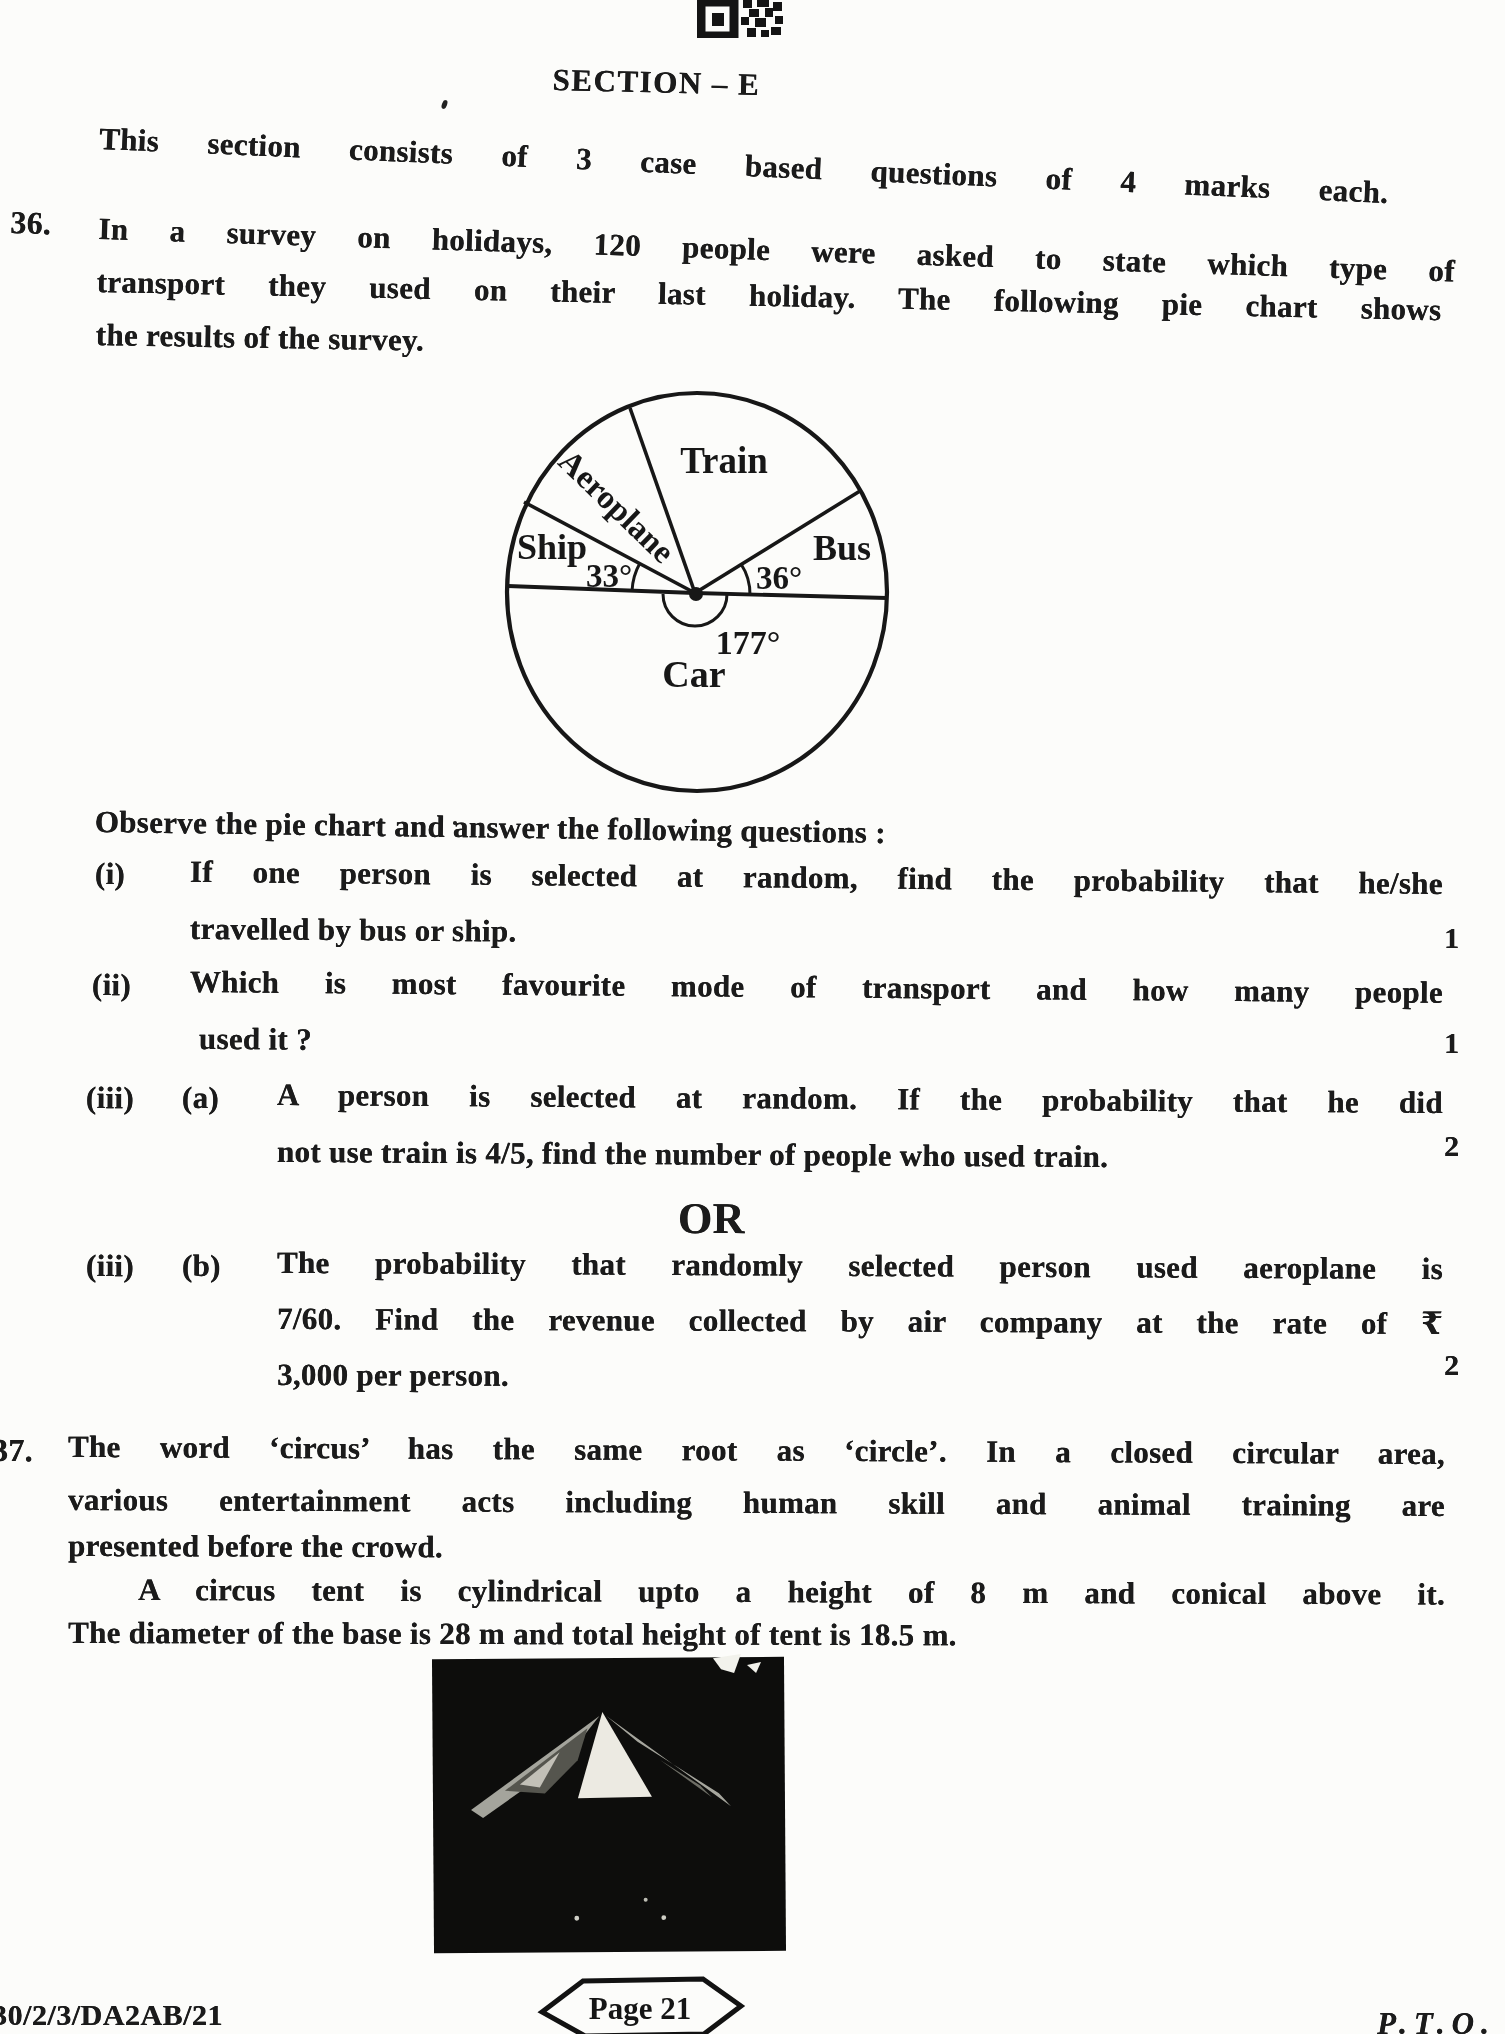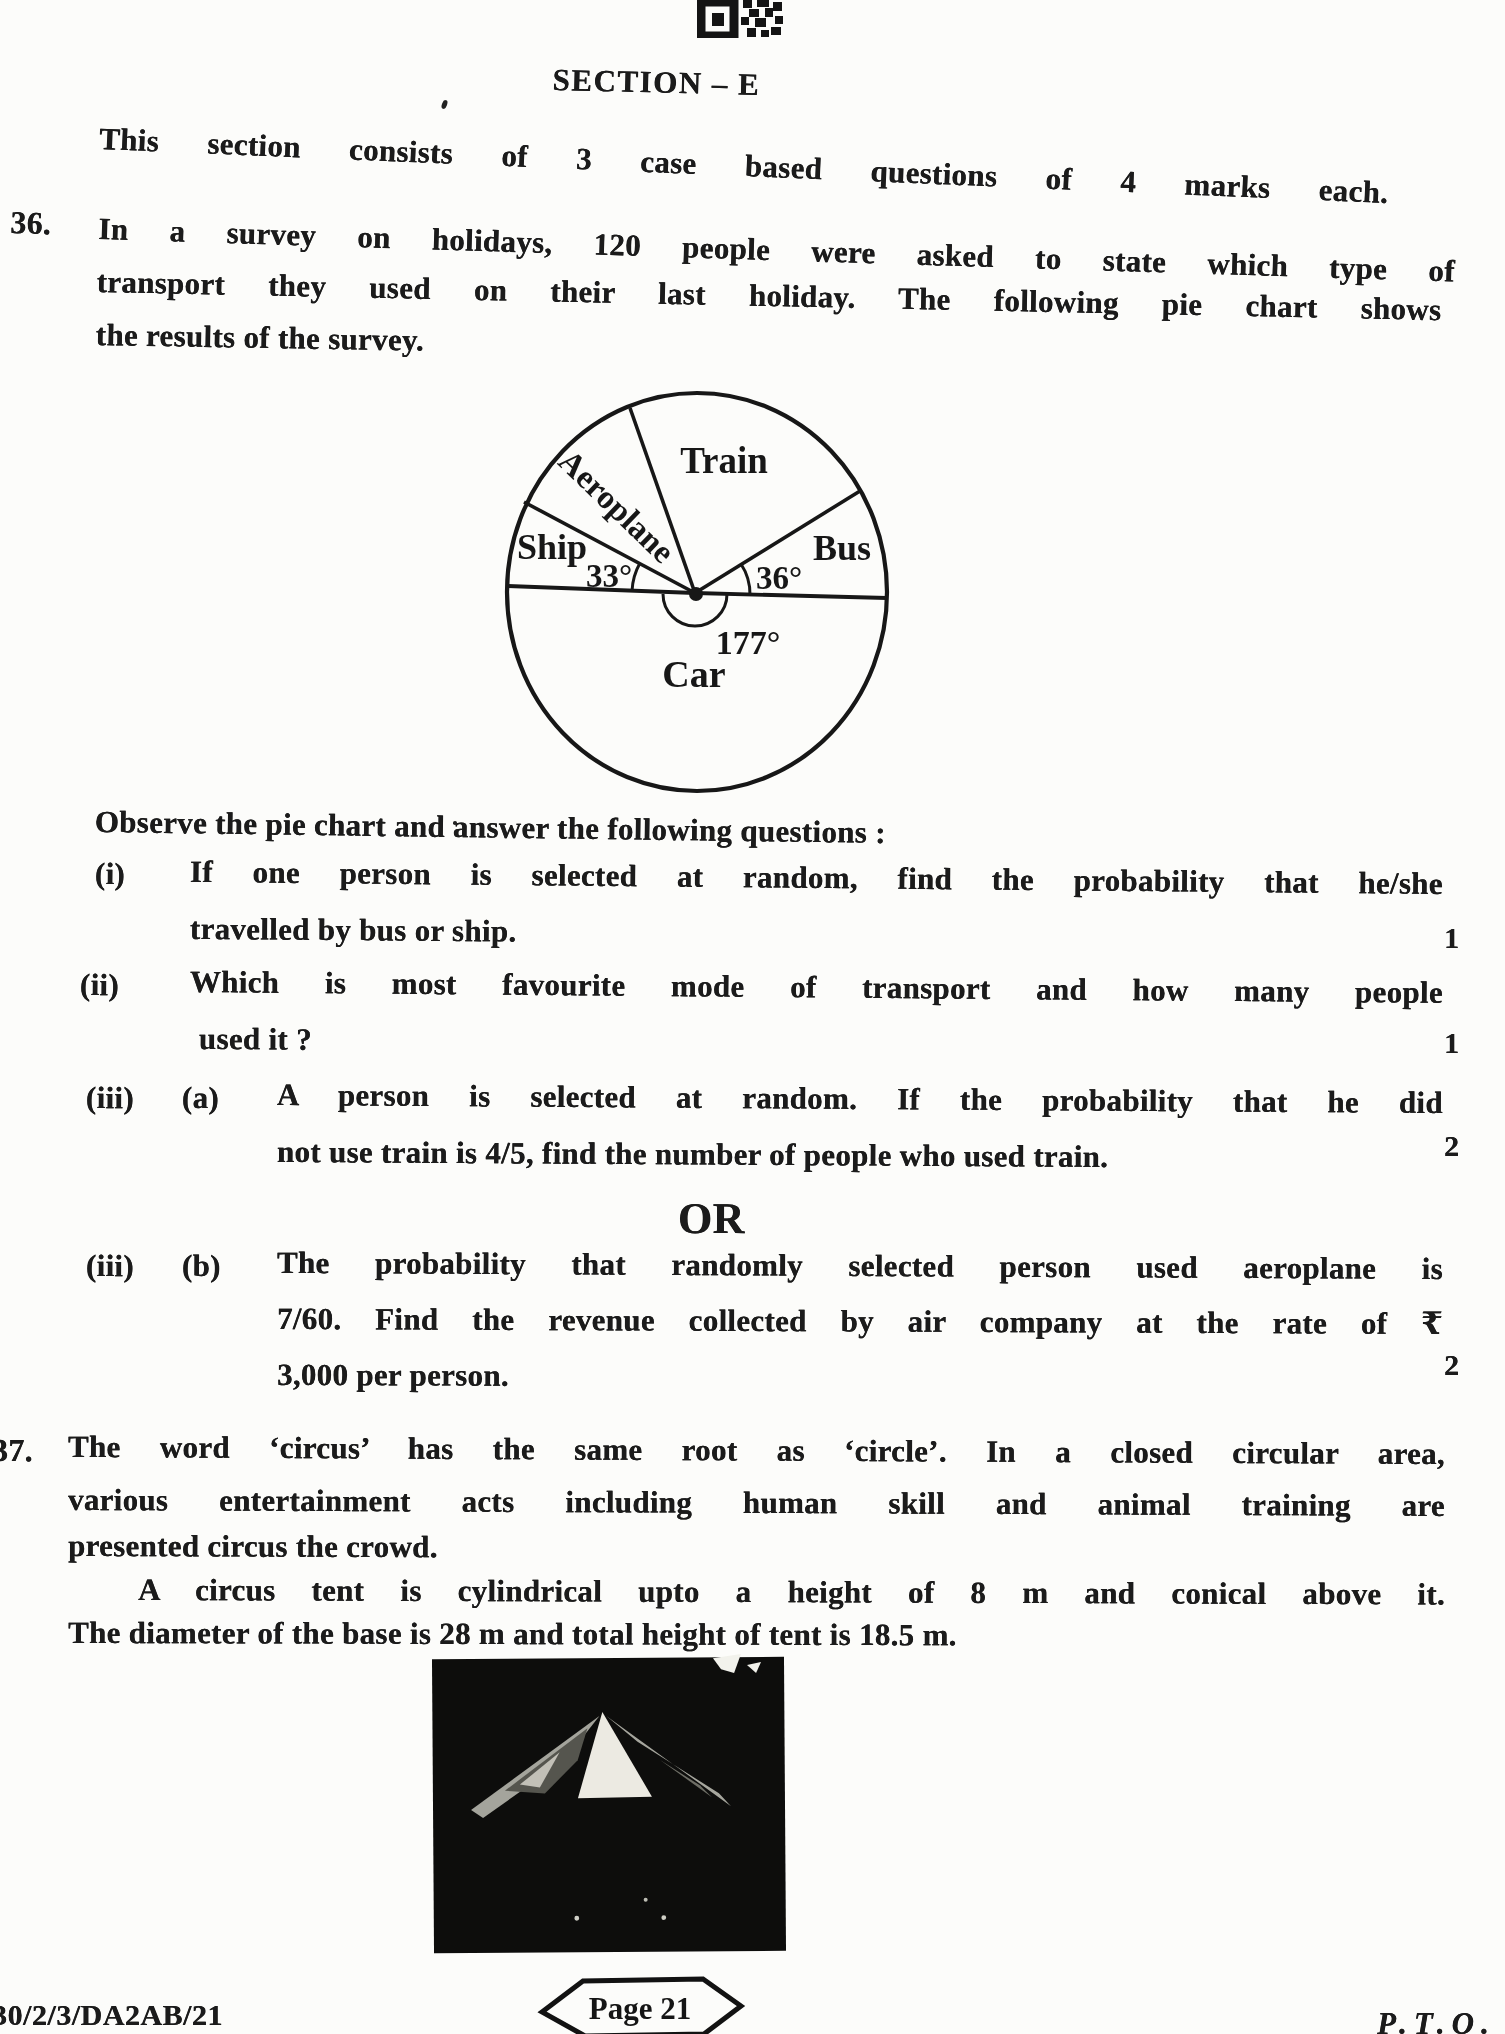--- a/index.html
+++ b/index.html
@@ -83,21 +83,21 @@
   </svg>
 
   <div class="ln" style="left:95px;top:804px;transform:rotate(0.8deg)">Observe the pie chart and answer the following questions :</div>
   <div class="speck" style="left:453px;top:821px;width:4px;height:4px"></div>
 
   <div class="ln" style="left:95px;top:856px;transform:rotate(0.5deg)">(i)</div>
   <div class="ln just" style="left:190px;top:854px;width:1253px;transform:rotate(0.55deg)">If one person is selected at random, find the probability that he/she</div>
   <div class="ln" style="left:190px;top:911px;transform:rotate(0.45deg)">travelled by bus or ship.</div>
   <div class="mark" style="left:1444px;top:921px">1</div>
 
-  <div class="ln" style="left:80px;top:967px;transform:rotate(0.5deg)">(ii)</div>
+  <div class="ln" style="left:92px;top:967px;transform:rotate(0.5deg)">(ii)</div>
   <div class="ln just" style="left:190px;top:964px;width:1253px;transform:rotate(0.5deg)">Which is most favourite mode of transport and how many people</div>
   <div class="ln" style="left:199px;top:1021px;transform:rotate(0.4deg)">used it ?</div>
   <div class="mark" style="left:1444px;top:1026px">1</div>
 
   <div class="ln" style="left:86px;top:1080px;transform:rotate(0.4deg)">(iii)</div>
   <div class="ln" style="left:182px;top:1080px;transform:rotate(0.4deg)">(a)</div>
   <div class="ln just" style="left:277px;top:1077px;width:1166px;transform:rotate(0.4deg)">A person is selected at random. If the probability that he did</div>
   <div class="ln" style="left:277px;top:1134px;transform:rotate(0.35deg)">not use train is 4/5, find the number of people who used train.</div>
   <div class="mark" style="left:1444px;top:1129px">2</div>
 
@@ -106,21 +106,21 @@
   <div class="ln" style="left:86px;top:1248px;transform:rotate(0.3deg)">(iii)</div>
   <div class="ln" style="left:182px;top:1248px;transform:rotate(0.3deg)">(b)</div>
   <div class="ln just" style="left:277px;top:1245px;width:1166px;transform:rotate(0.3deg)">The probability that randomly selected person used aeroplane is</div>
   <div class="ln just" style="left:277px;top:1301px;width:1166px;transform:rotate(0.25deg)">7/60. Find the revenue collected by air company at the rate of ₹</div>
   <div class="ln" style="left:277px;top:1357px;transform:rotate(0.2deg)">3,000 per person.</div>
   <div class="mark" style="left:1444px;top:1348px">2</div>
 
   <div class="ln" style="left:-8px;top:1432px;font-size:32px;transform:rotate(0.3deg)">37.</div>
   <div class="ln just" style="left:68px;top:1429px;width:1377px;transform:rotate(0.3deg)">The word ‘circus’ has the same root as ‘circle’. In a closed circular area,</div>
   <div class="ln just" style="left:68px;top:1482px;width:1377px;transform:rotate(0.25deg)">various entertainment acts including human skill and animal training are</div>
-  <div class="ln" style="left:68px;top:1528px;transform:rotate(0.2deg)">presented circus the crowd.</div>
+  <div class="ln" style="left:68px;top:1528px;transform:rotate(0.2deg)">presented before the crowd.</div>
   <div class="ln just" style="left:138px;top:1572px;width:1307px;transform:rotate(0.2deg)">A circus tent is cylindrical upto a height of 8 m and conical above it.</div>
   <div class="ln" style="left:68px;top:1615px;transform:rotate(0.15deg)">The diameter of the base is 28 m and total height of tent is 18.5 m.</div>
 
   <svg style="position:absolute;left:420px;top:1648px;width:380px;height:312px" viewBox="420 1648 380 312">
     <g transform="rotate(-0.4 609 1805)">
       <rect x="433" y="1658" width="352" height="294" fill="#0d0d0c"></rect>
 
       <polygon points="600,1716 471,1809 483,1817 565,1760" fill="#b5b5ac" opacity="0.9"></polygon>
       <polygon points="588,1728 505,1790 545,1793 578,1760" fill="#55554e"></polygon>
       <polygon points="560,1752 520,1784 540,1787" fill="#dddbd2" opacity="0.8"></polygon>

